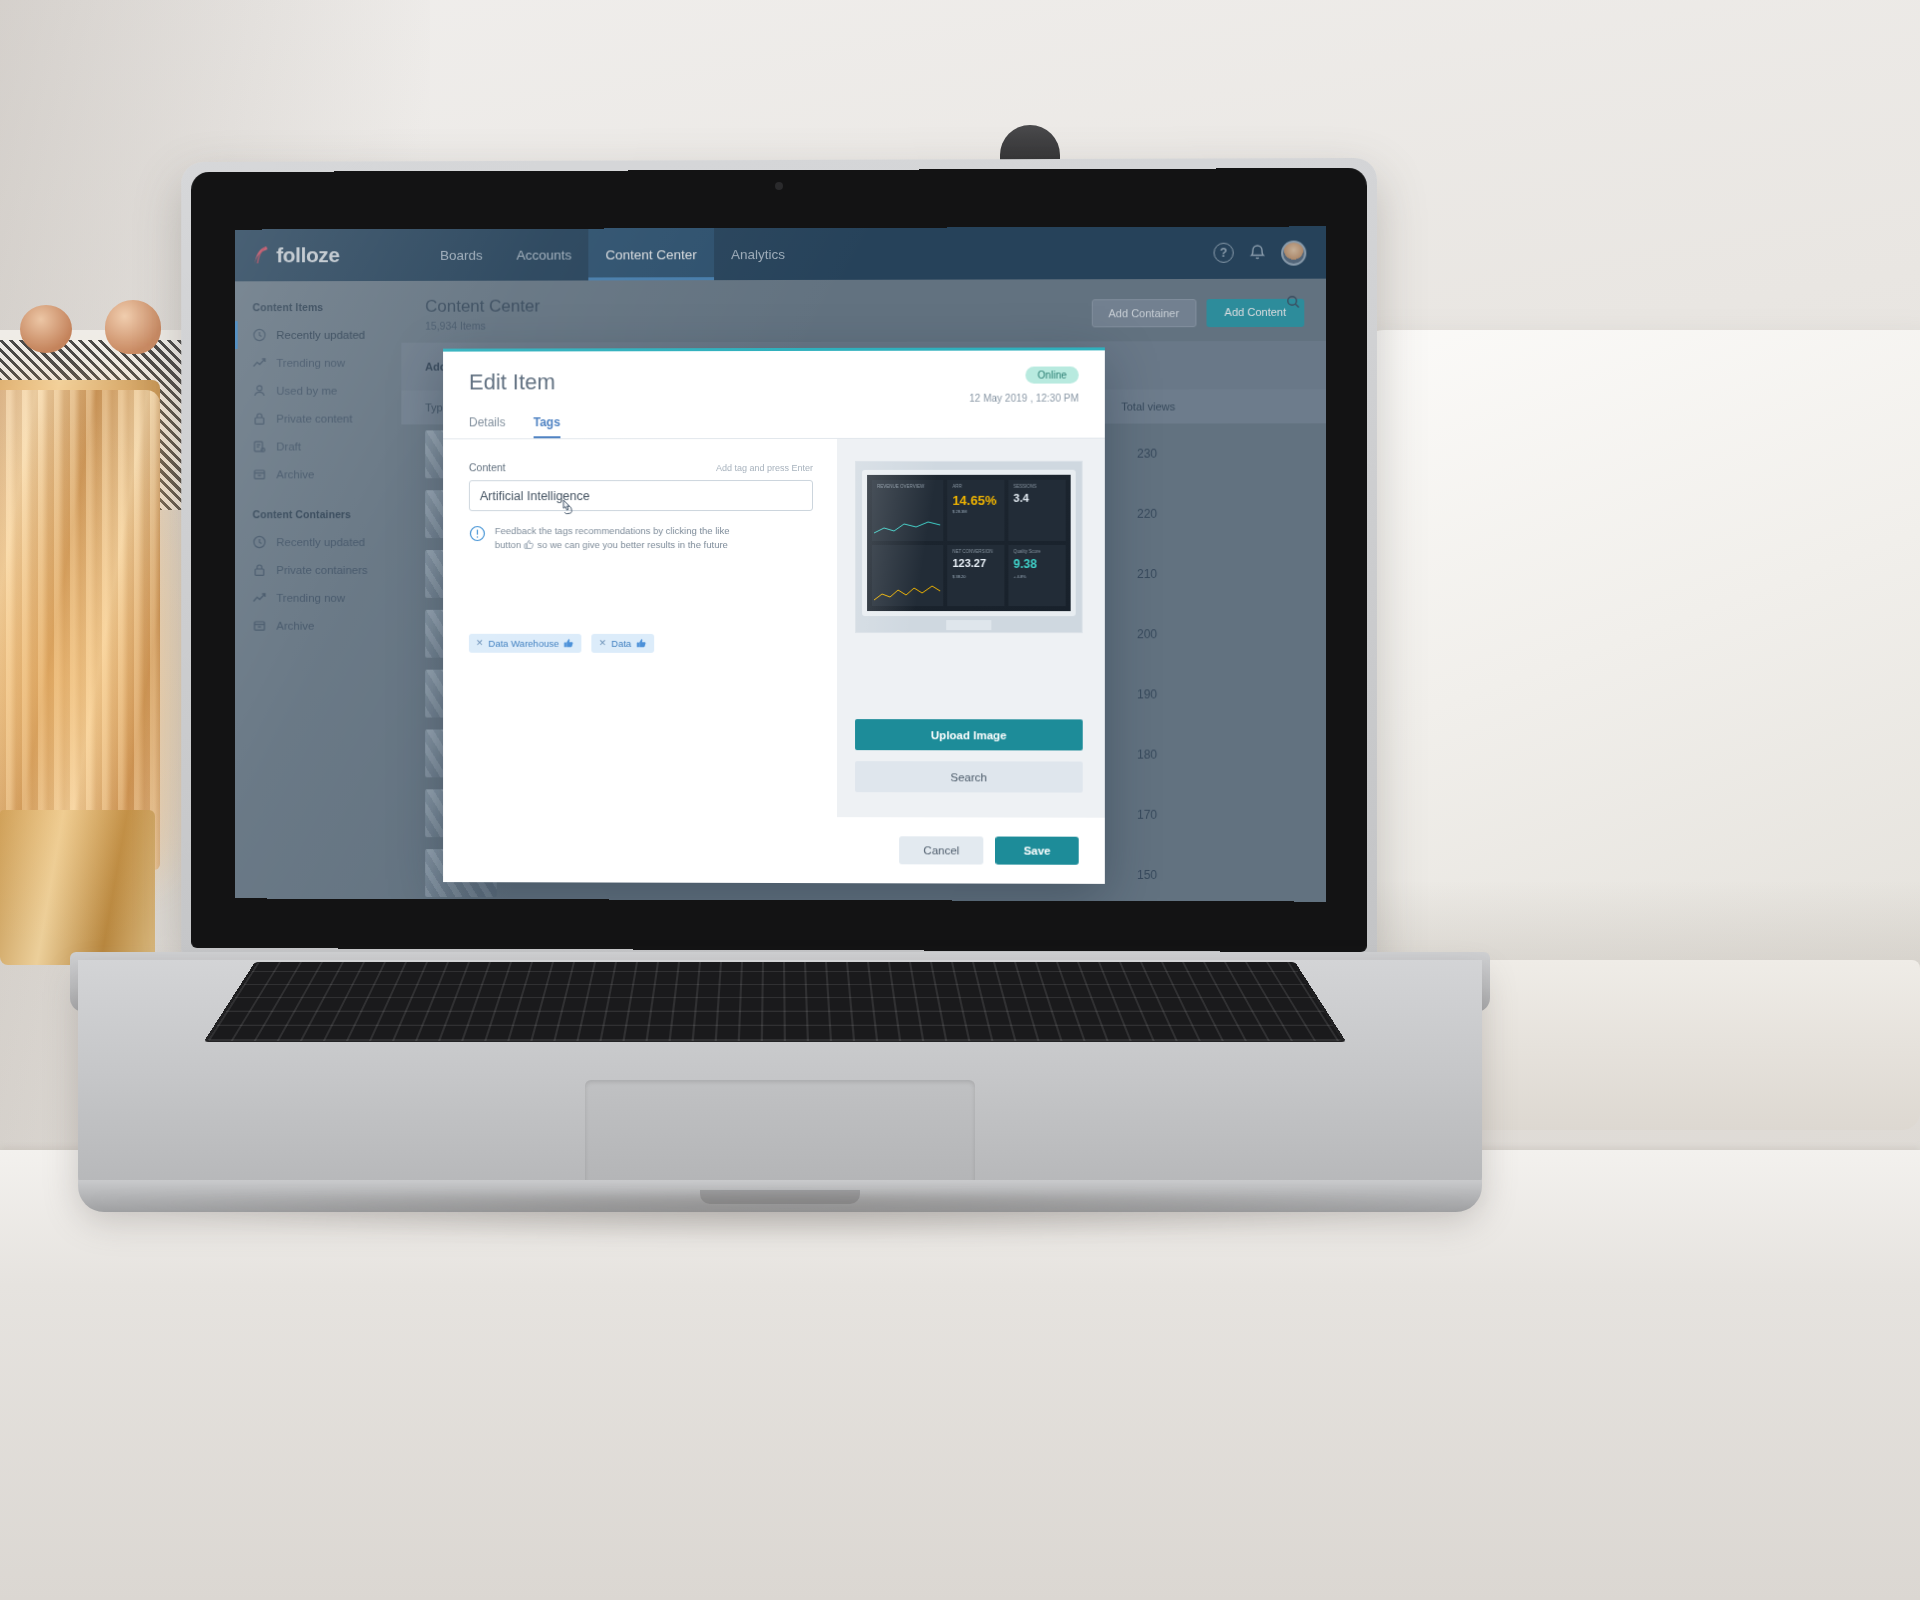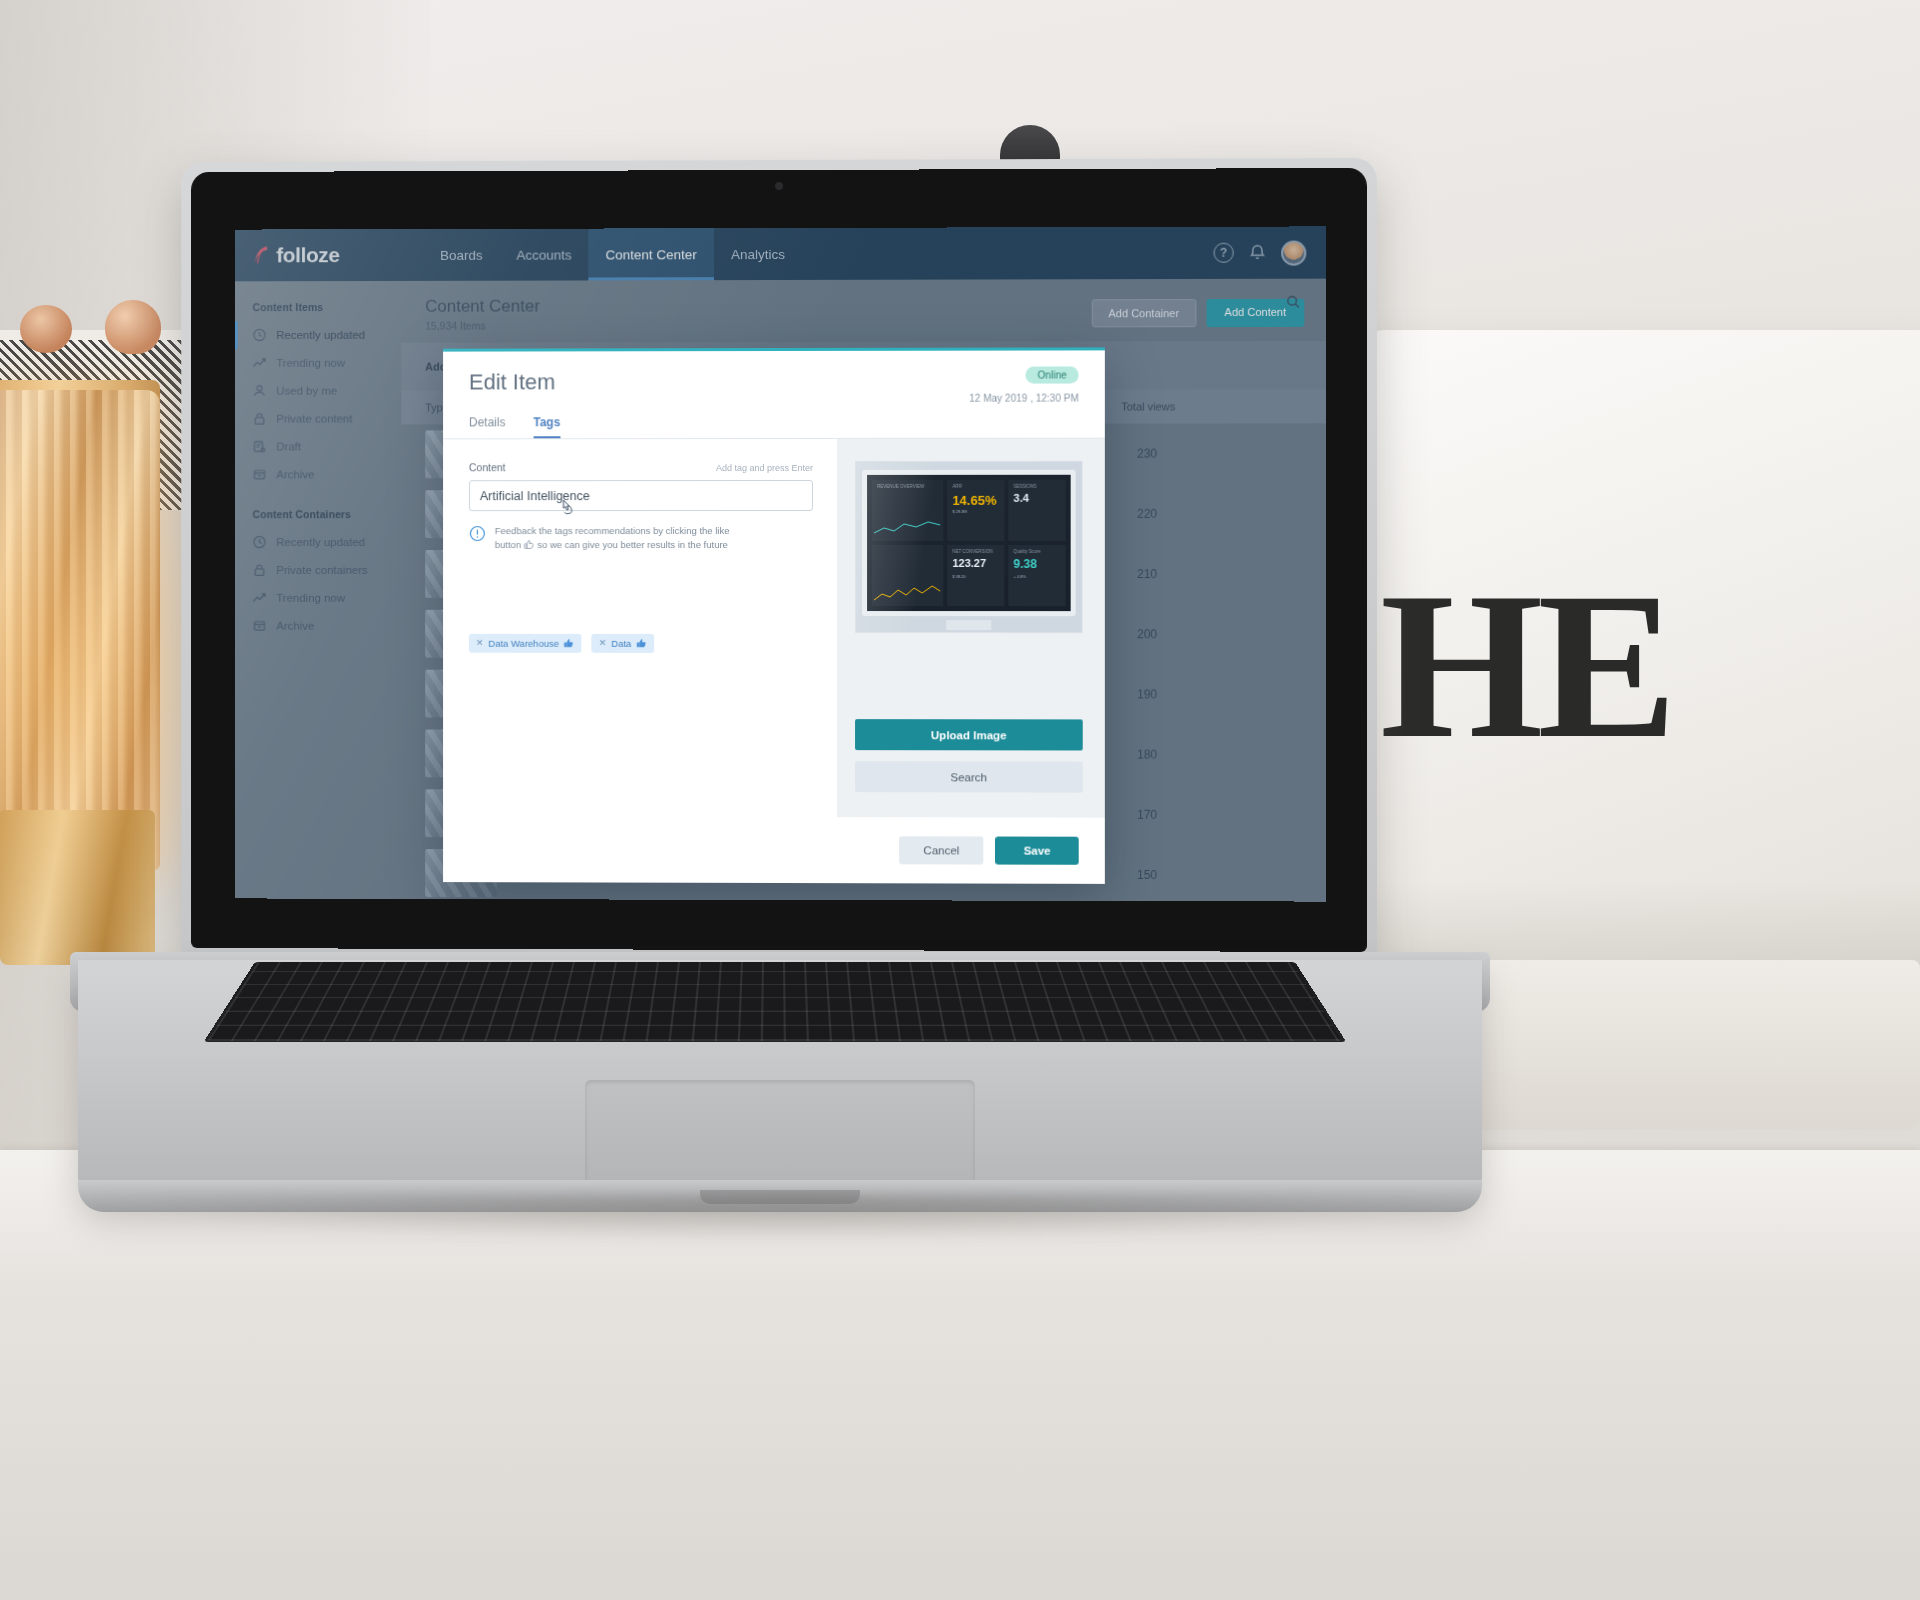--- a/index.html
+++ b/index.html
@@ -411,21 +411,20 @@
   <div class="copper2"></div>
   <div class="copper1"></div>
 
   <div class="lamp-top"></div>
   <div class="lamp-glass"></div>
   <div class="lamp-stripes"></div>
   <div class="lamp-base"></div>
   <div class="lamp-glow"></div>
 
   <div class="pillow"></div>
-  <div class="pillow-text">HE</div>
   <div class="pillow-fold"></div>
   <div class="basket"></div>
 
   <div class="desk-edge"></div>
   <div class="desk"></div>
 </div>
 
 <div class="laptop">
   <div class="hinge-knob"></div>
   <div class="lid"></div>

